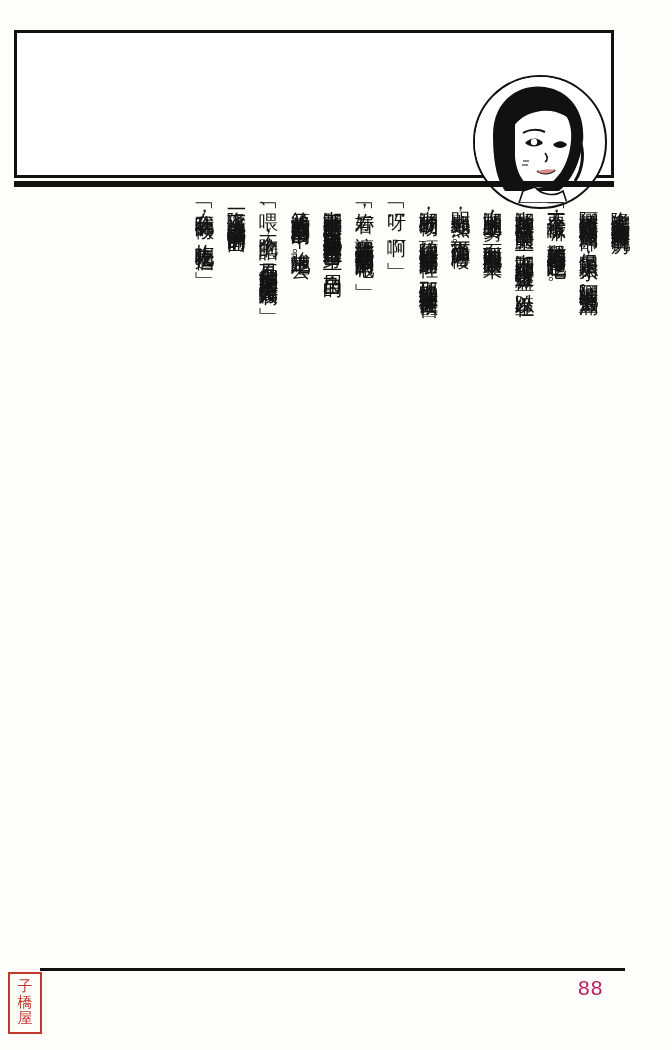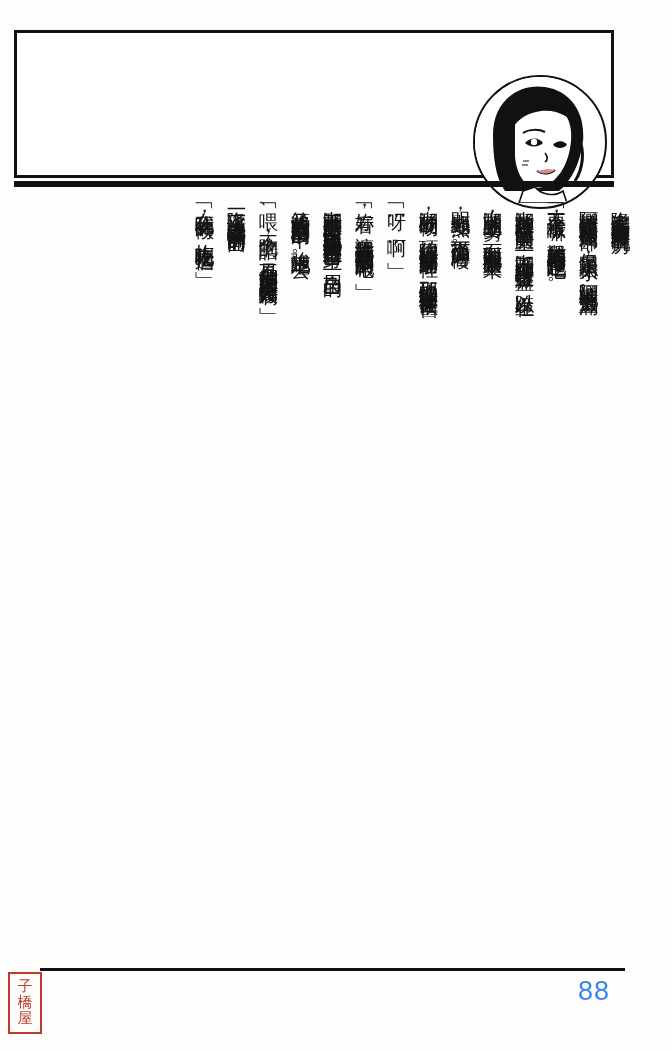--- a/index.html
+++ b/index.html
@@ -90,22 +90,22 @@
     top: 968px;
     width: 585px;
     height: 3px;
     background: #111111;
   }
   .page-number {
     position: absolute;
     left: 578px;
     top: 976px;
     font-family: "Liberation Sans", sans-serif;
-    font-size: 27px;
-    color: #3b82f6;
+    font-size: 21px;
+    color: #be185d;
     letter-spacing: 1px;
   }
   .stamp {
     position: absolute;
     left: 8px;
     top: 972px;
     width: 34px;
     height: 62px;
     border: 2px solid #c0392b;
     box-sizing: border-box;

